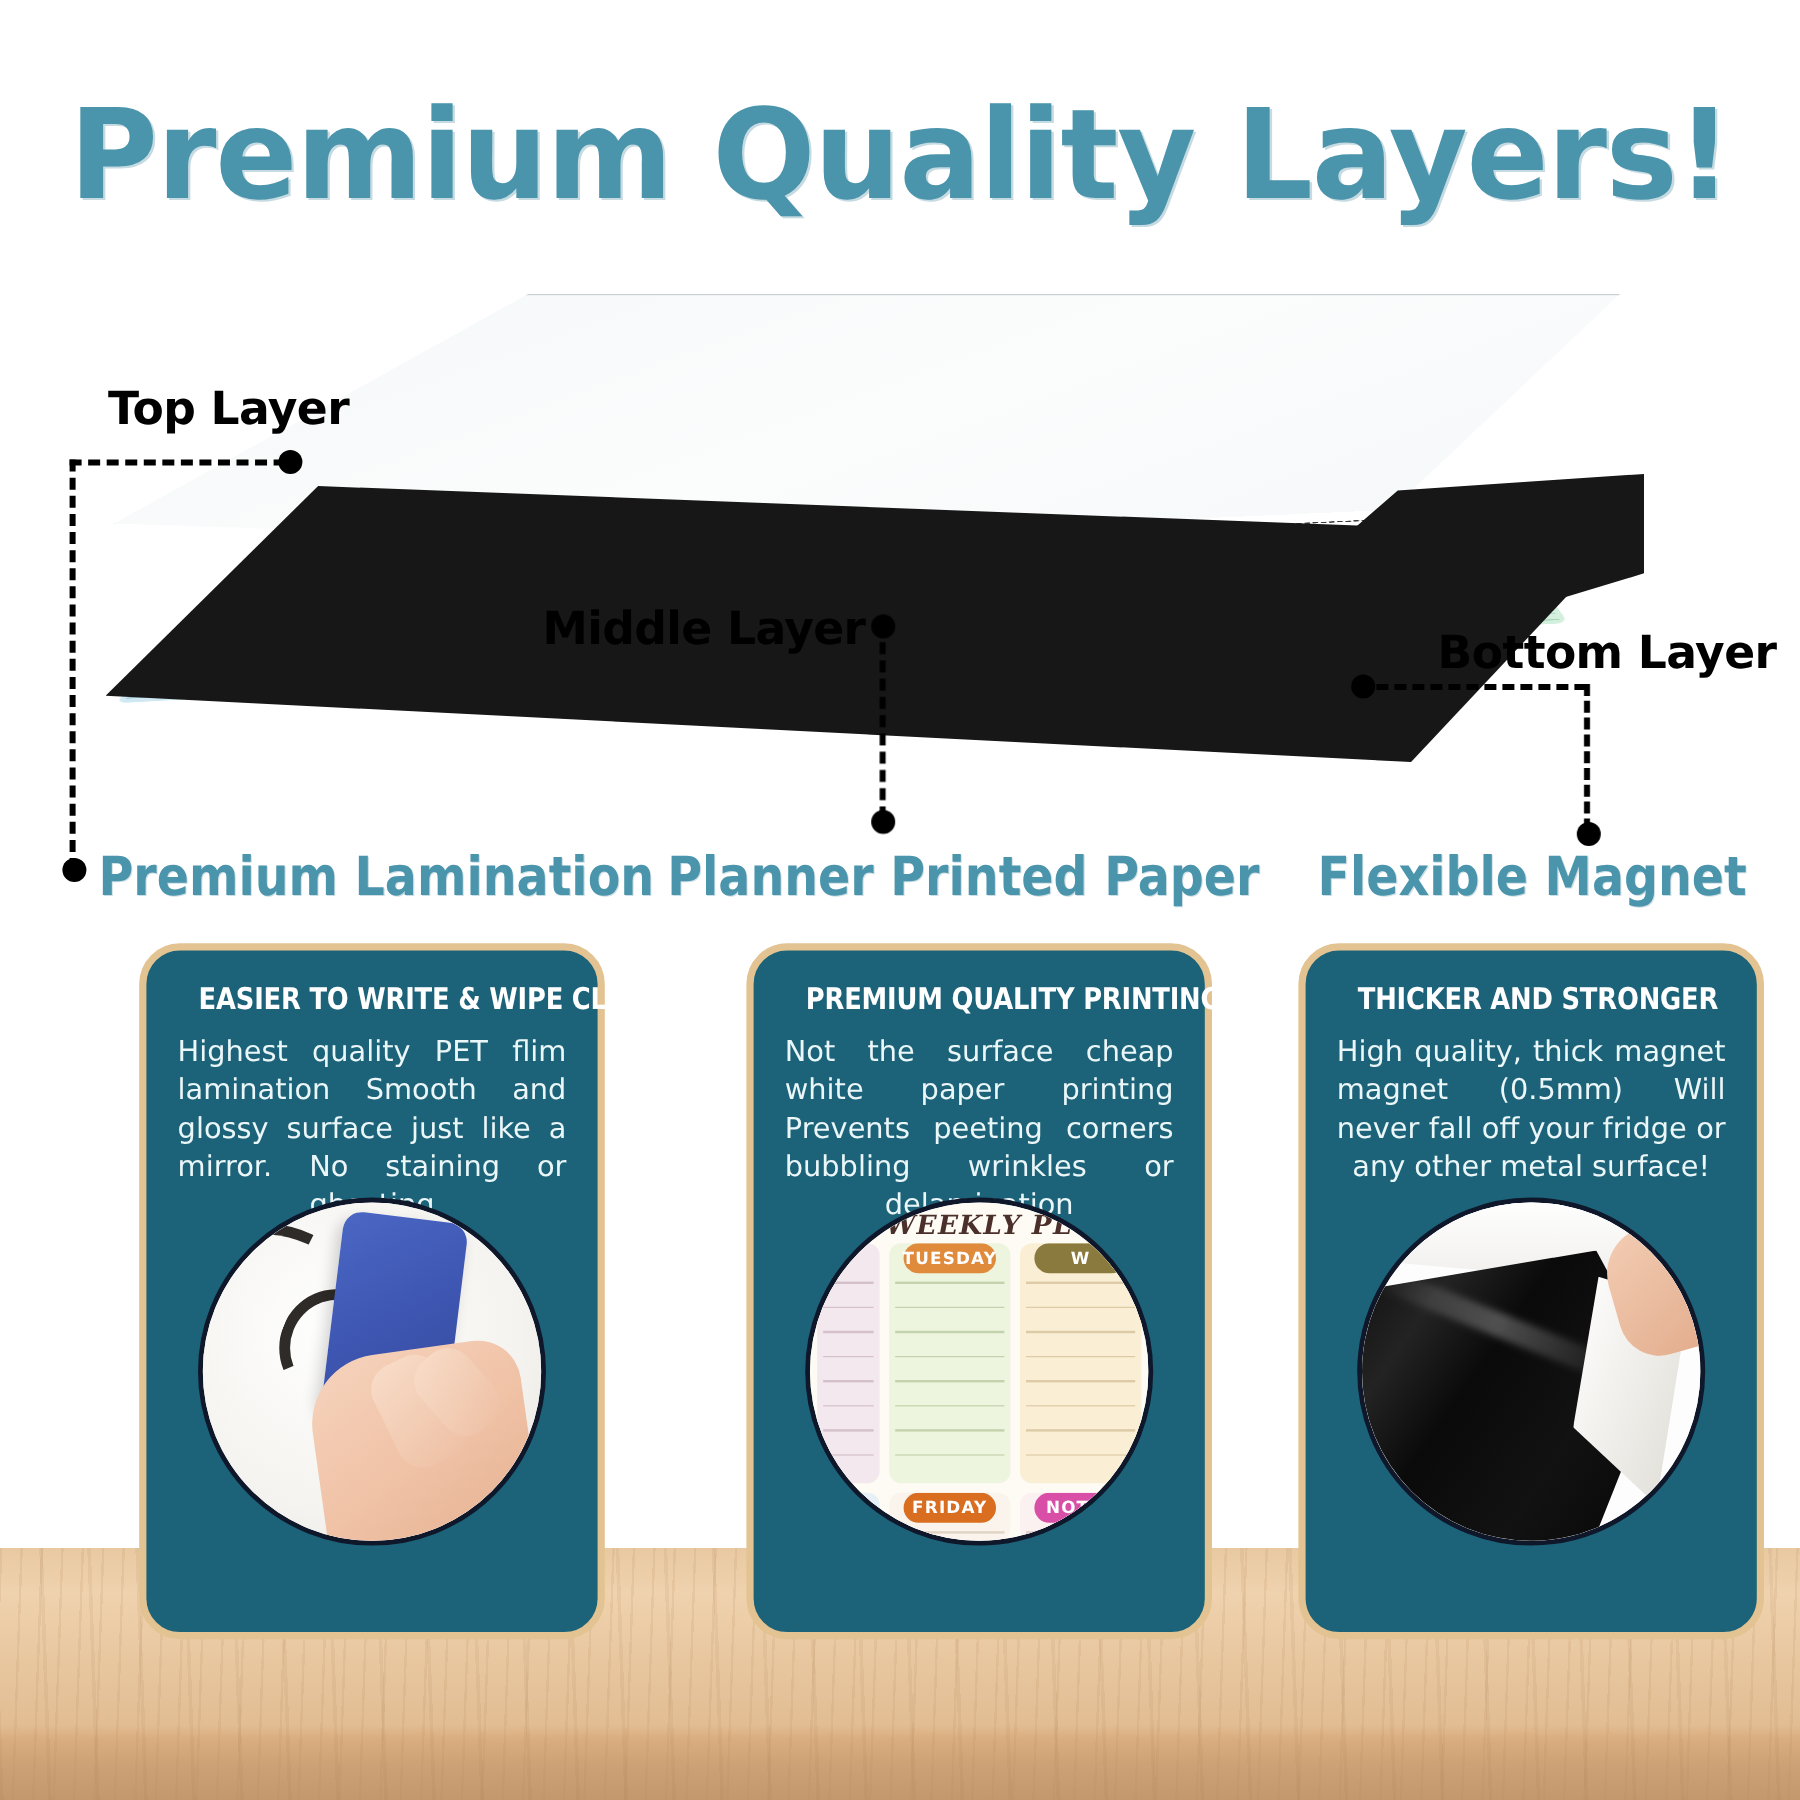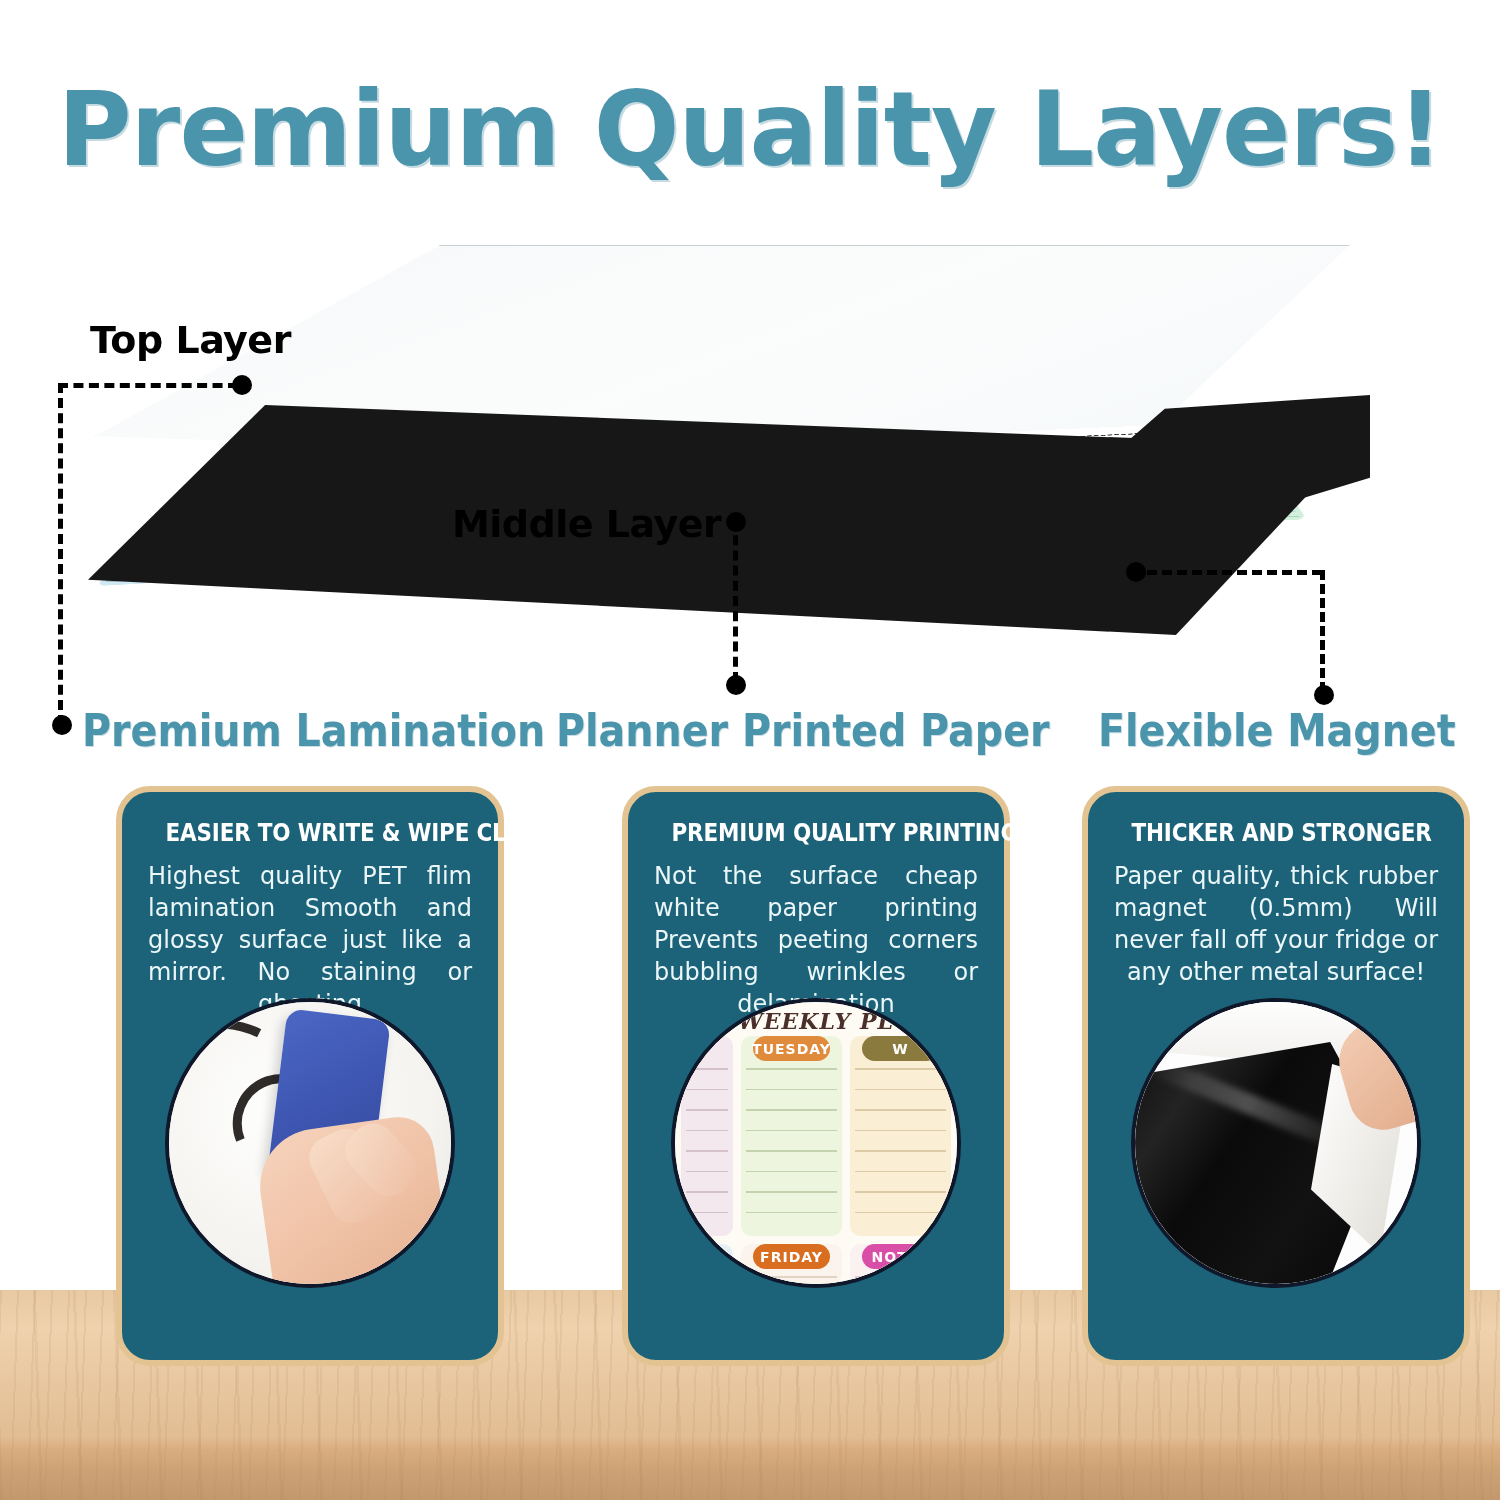--- a/index.html
+++ b/index.html
@@ -411,20 +411,21 @@
           </div>
         </div>
       </div>
   </div>
 
   <div id="bottom-layer-sheet"></div>
   <div id="bottom-curve"></div>
 
   <div class="layer-label" id="label-top-layer">Top Layer</div>
   <div class="layer-label" id="label-middle-layer">Middle Layer</div>
+  <div class="layer-label" id="label-bottom-layer">Bottom Layer</div>
 
   <div class="dash-h" id="conn-lam-h"></div>
   <div class="dash-v" id="conn-lam-v"></div>
   <div class="dash-v" id="conn-paper-v"></div>
   <div class="dash-h" id="conn-mag-h"></div>
   <div class="dash-v" id="conn-mag-v"></div>
 
   <div class="dot" id="dot-top"></div>
   <div class="dot" id="dot-middle"></div>
   <div class="dot" id="dot-bottom"></div>
@@ -512,21 +513,21 @@
           <div class="mini-lines">
             <div class="ln" style="background: rgb(201, 165, 165);"></div>
           </div>
         </div>
       </div>
   </div>
 </div>
 
 <div class="feature-card" id="card-3">
   <div class="card-title">THICKER AND STRONGER</div>
-  <div class="card-body">Paper quality, thick rubber magnet (0.5mm) Will never fall off your fridge or any other metal surface!</div>
+  <div class="card-body">High quality, thick magnet magnet (0.5mm) Will never fall off your fridge or any other metal surface!</div>
   <div class="photo-circle">
     <div id="photo-3-bg"></div>
     <div id="magnet-white-top"></div>
     <div id="magnet-black"></div>
     <div id="magnet-sheen"></div>
     <div id="magnet-white-flap"></div>
     <div id="magnet-fingers"></div>
   </div>
 </div>
 

